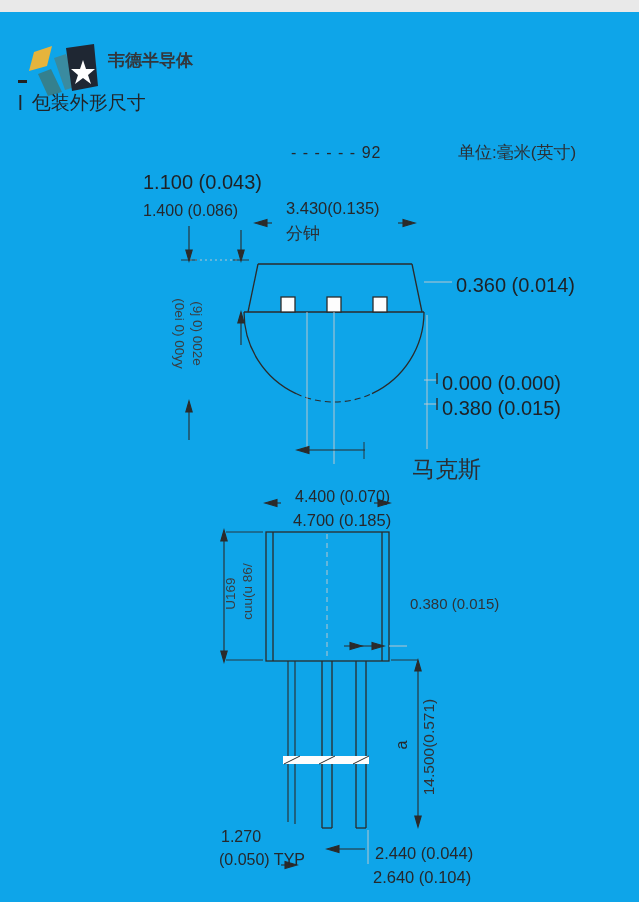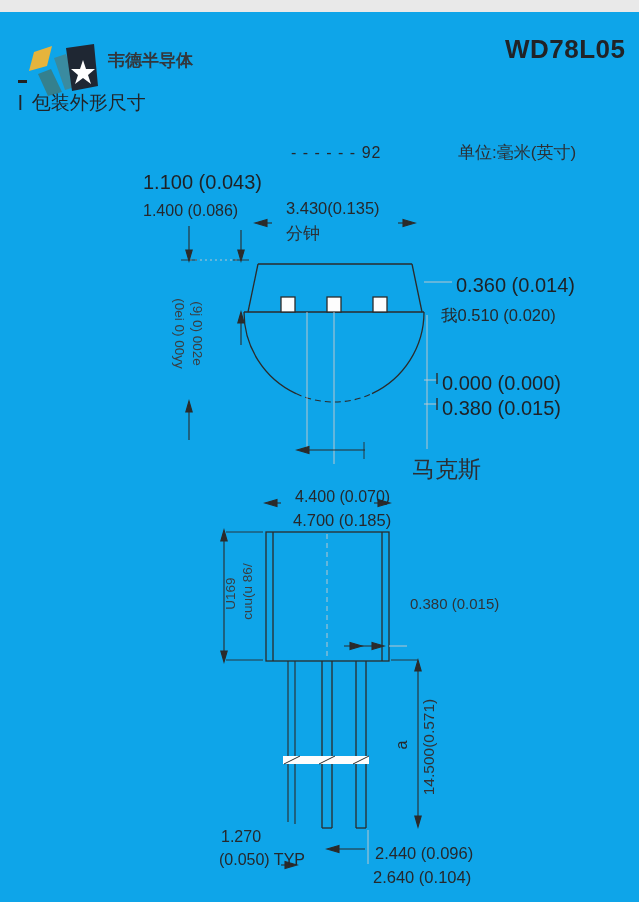--- a/index.html
+++ b/index.html
@@ -33,21 +33,20 @@
 <div id="page">
 
   <svg width="110" height="90" style="left:26px;top:26px;" aria-hidden="true">
     <polygon points="8,14 26,8 21,28 3,33" fill="#e6b43c"></polygon>
     <polygon points="12,36 25,31 36,54 22,58" fill="#34808e"></polygon>
     <polygon points="28,20 40,16 52,48 39,52" fill="#3a8ba0"></polygon>
     <polygon points="40,10 68,6 72,48 46,53" fill="#1f2733"></polygon>
     <polygon points="57,22 60,31 69,31 62,37 65,46 57,40 49,46 52,37 45,31 54,31" fill="#ffffff"></polygon>
   </svg>
   <div class="abs brand" style="left:108px;top:37px;">韦德半导体</div>
-  <div class="abs t26b" style="left:505px;top:22px;">WD78L05</div>
 
   <div class="dash-over" style="left:18px;top:68px;width:9px;"></div>
   <div class="abs section" style="left:18px;top:78px;">
     <span class="num">l</span>
     <span>包装外形尺寸</span>
   </div>
 
   <div class="abs t16" style="left:291px;top:132px;letter-spacing:1px;">- - - - - - 92</div>
   <div class="abs t17" style="left:458px;top:129px;font-size:17px;">单位:毫米(英寸)</div>
 
@@ -149,33 +148,32 @@
       <path d="M281,853 L293,853"></path>
         <polygon points="297,853 285,849.5 285,856.5"></polygon>
     </g>
   </svg>
 
   <div class="abs t20" style="left:143px;top:159px;">1.100 (0.043)</div>
   <div class="abs t16" style="left:143px;top:190px;">1.400 (0.086)</div>
   <div class="abs t165" style="left:286px;top:187px;">3.430(0.135)</div>
   <div class="abs t17" style="left:286px;top:210px;">分钟</div>
   <div class="abs t20" style="left:456px;top:262px;">0.360 (0.014)</div>
-  <div class="abs t165" style="left:441px;top:293px;">我0.510 (0.020)</div>
   <div class="abs t13 vcw" style="left:129px;top:314px;width:100px;">(0ei 0) 00yy</div>
   <div class="abs t13 vcw" style="left:147px;top:314px;width:100px;">(9j 0) 002e</div>
   <div class="abs t20" style="left:442px;top:360px;">0.000 (0.000)</div>
   <div class="abs t20" style="left:442px;top:385px;">0.380 (0.015)</div>
   <div class="abs t17" style="left:412px;top:442px;font-size:23px;">马克斯</div>
 
   <div class="abs t16" style="left:295px;top:476px;">4.400 (0.070)</div>
   <div class="abs t165" style="left:293px;top:499px;">4.700 (0.185)</div>
   <div class="abs t13 vccw" style="left:195px;top:574px;width:70px;">U169</div>
   <div class="abs t13 vccw" style="left:197px;top:572px;width:100px;">cuu(u 86/</div>
   <div class="abs t15" style="left:410px;top:583px;">0.380 (0.015)</div>
   <div class="abs t16 vccw" style="left:392px;top:724px;width:20px;">a</div>
   <div class="abs t15 vccw" style="left:374px;top:726px;width:110px;font-size:15.5px;">14.500(0.571)</div>
   <div class="abs t16" style="left:221px;top:816px;">1.270</div>
   <div class="abs t16" style="left:219px;top:839px;">(0.050) TYP</div>
-  <div class="abs t165" style="left:375px;top:832px;">2.440 (0.096)</div>
+  <div class="abs t165" style="left:375px;top:832px;">2.440 (0.044)</div>
   <div class="abs t165" style="left:373px;top:856px;">2.640 (0.104)</div>
 
   <div class="footerline"></div>
 </div>
 
 </body></html>

